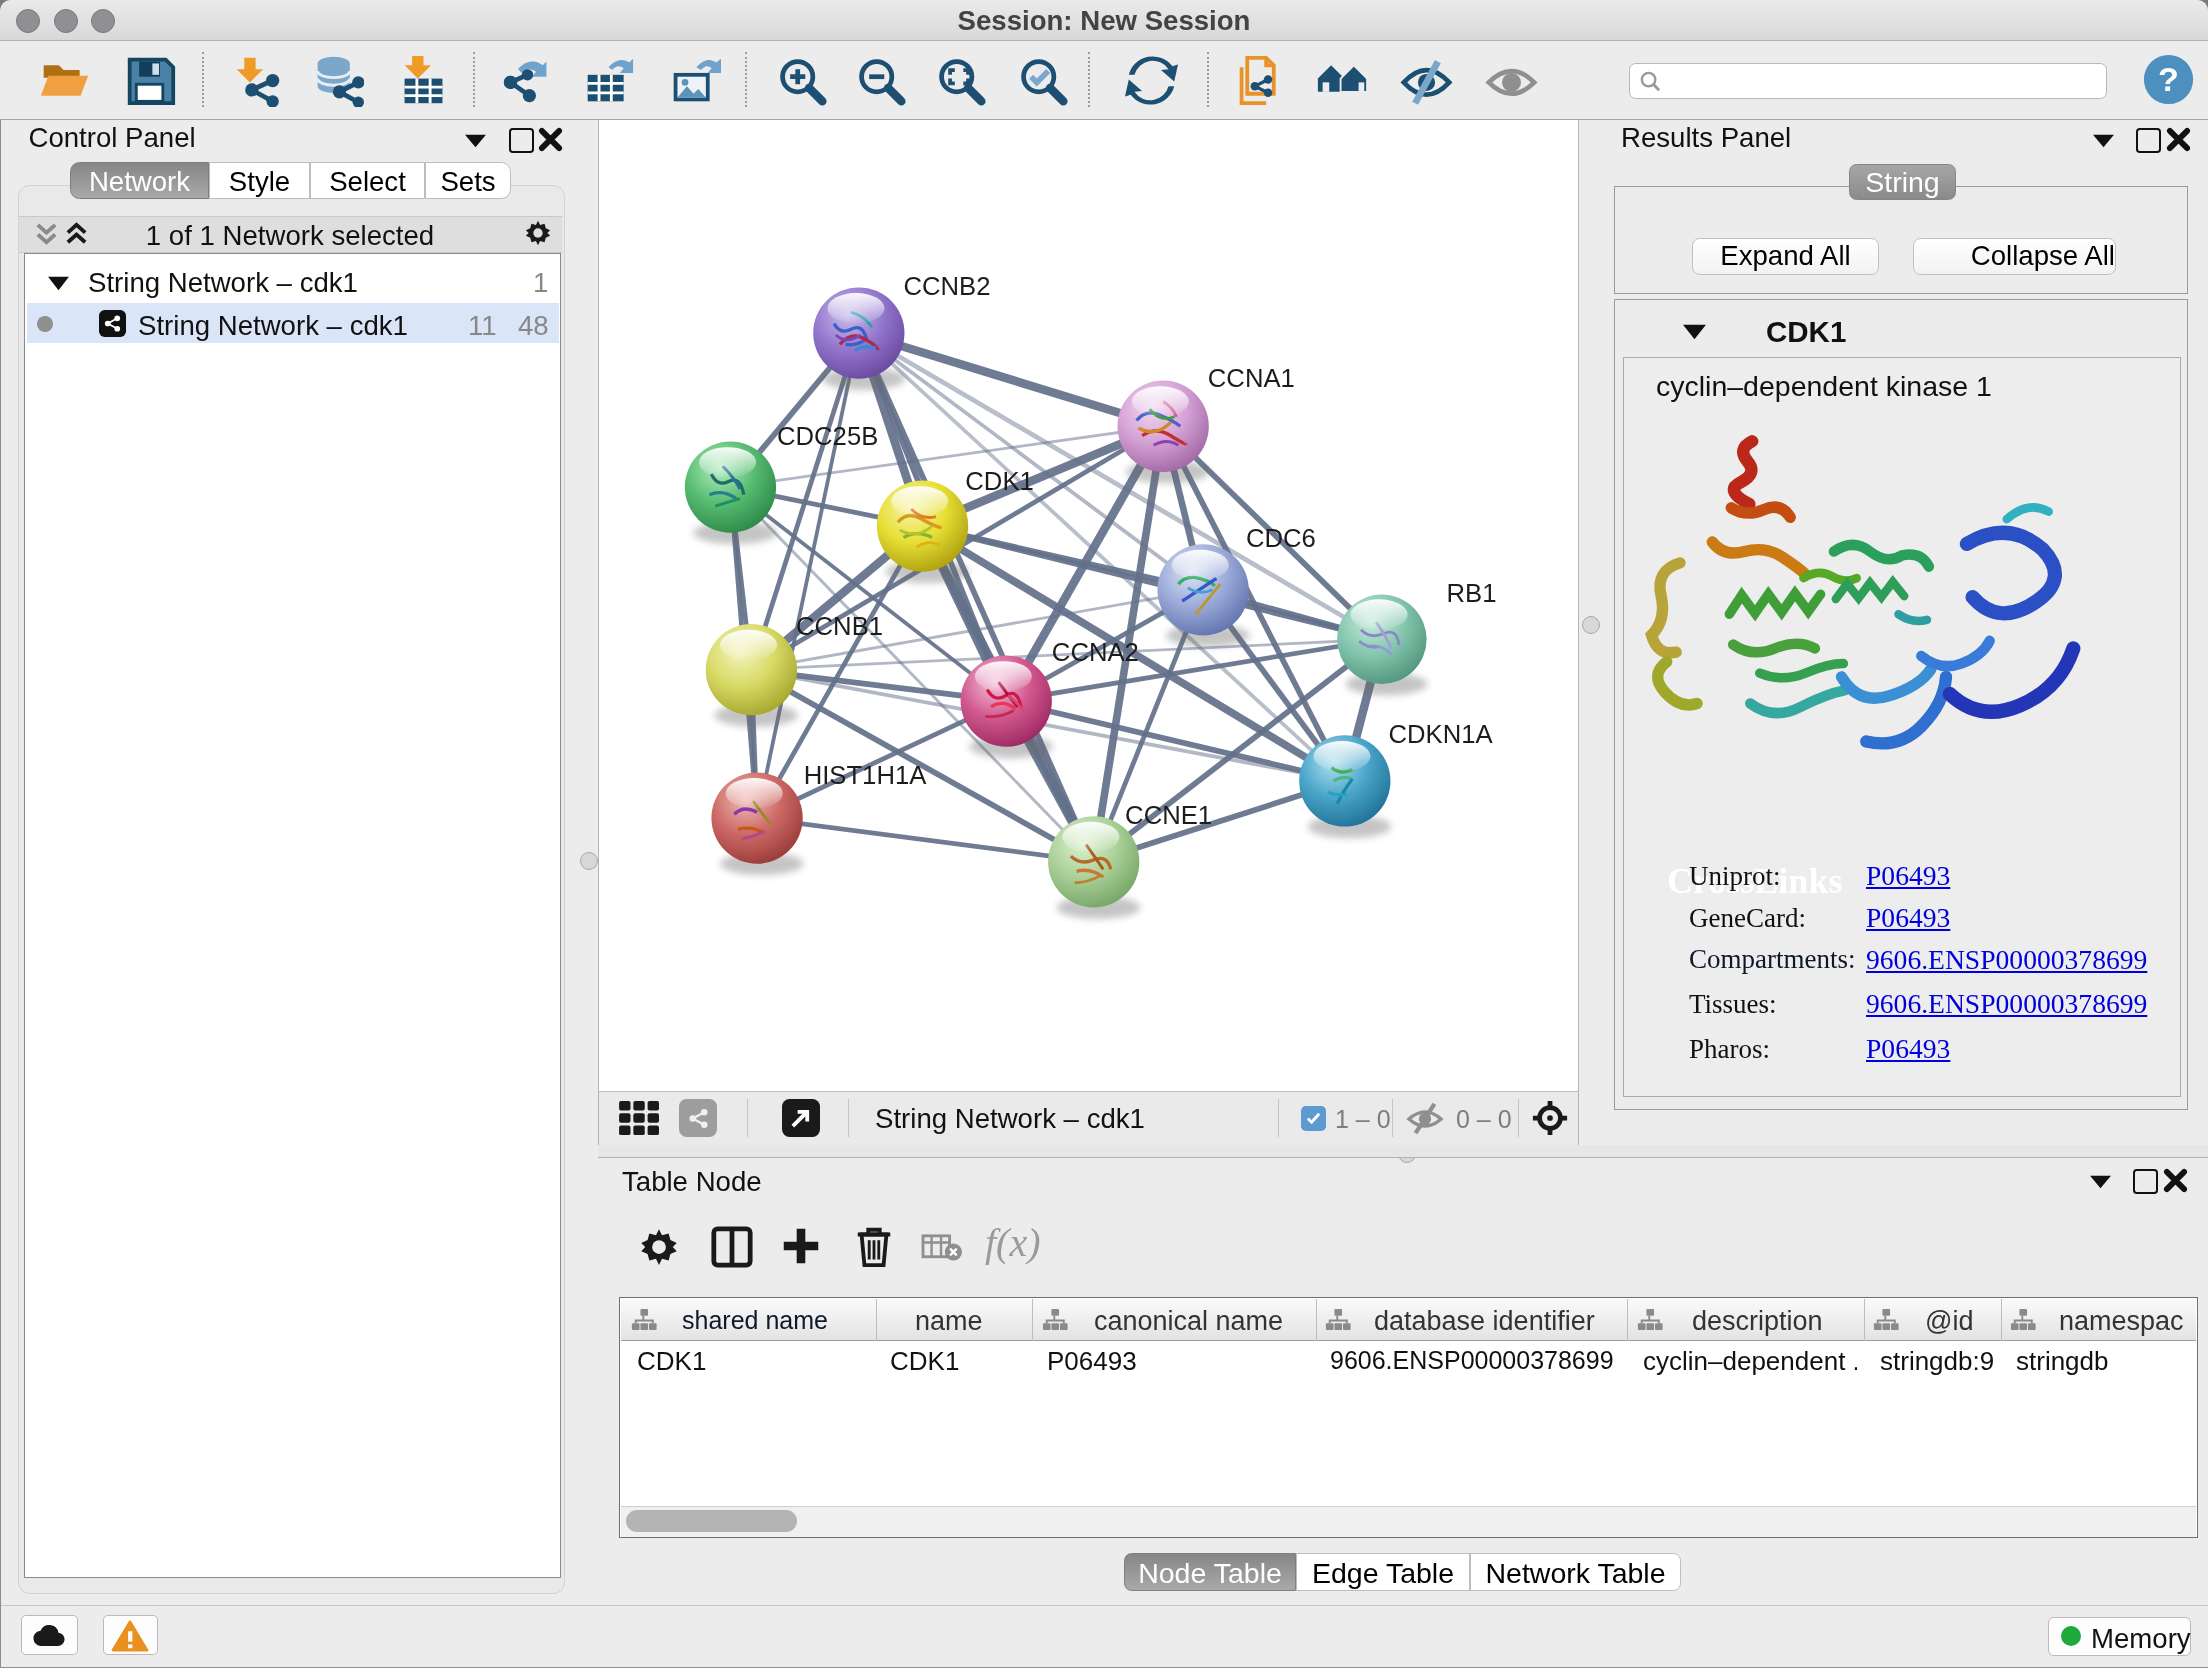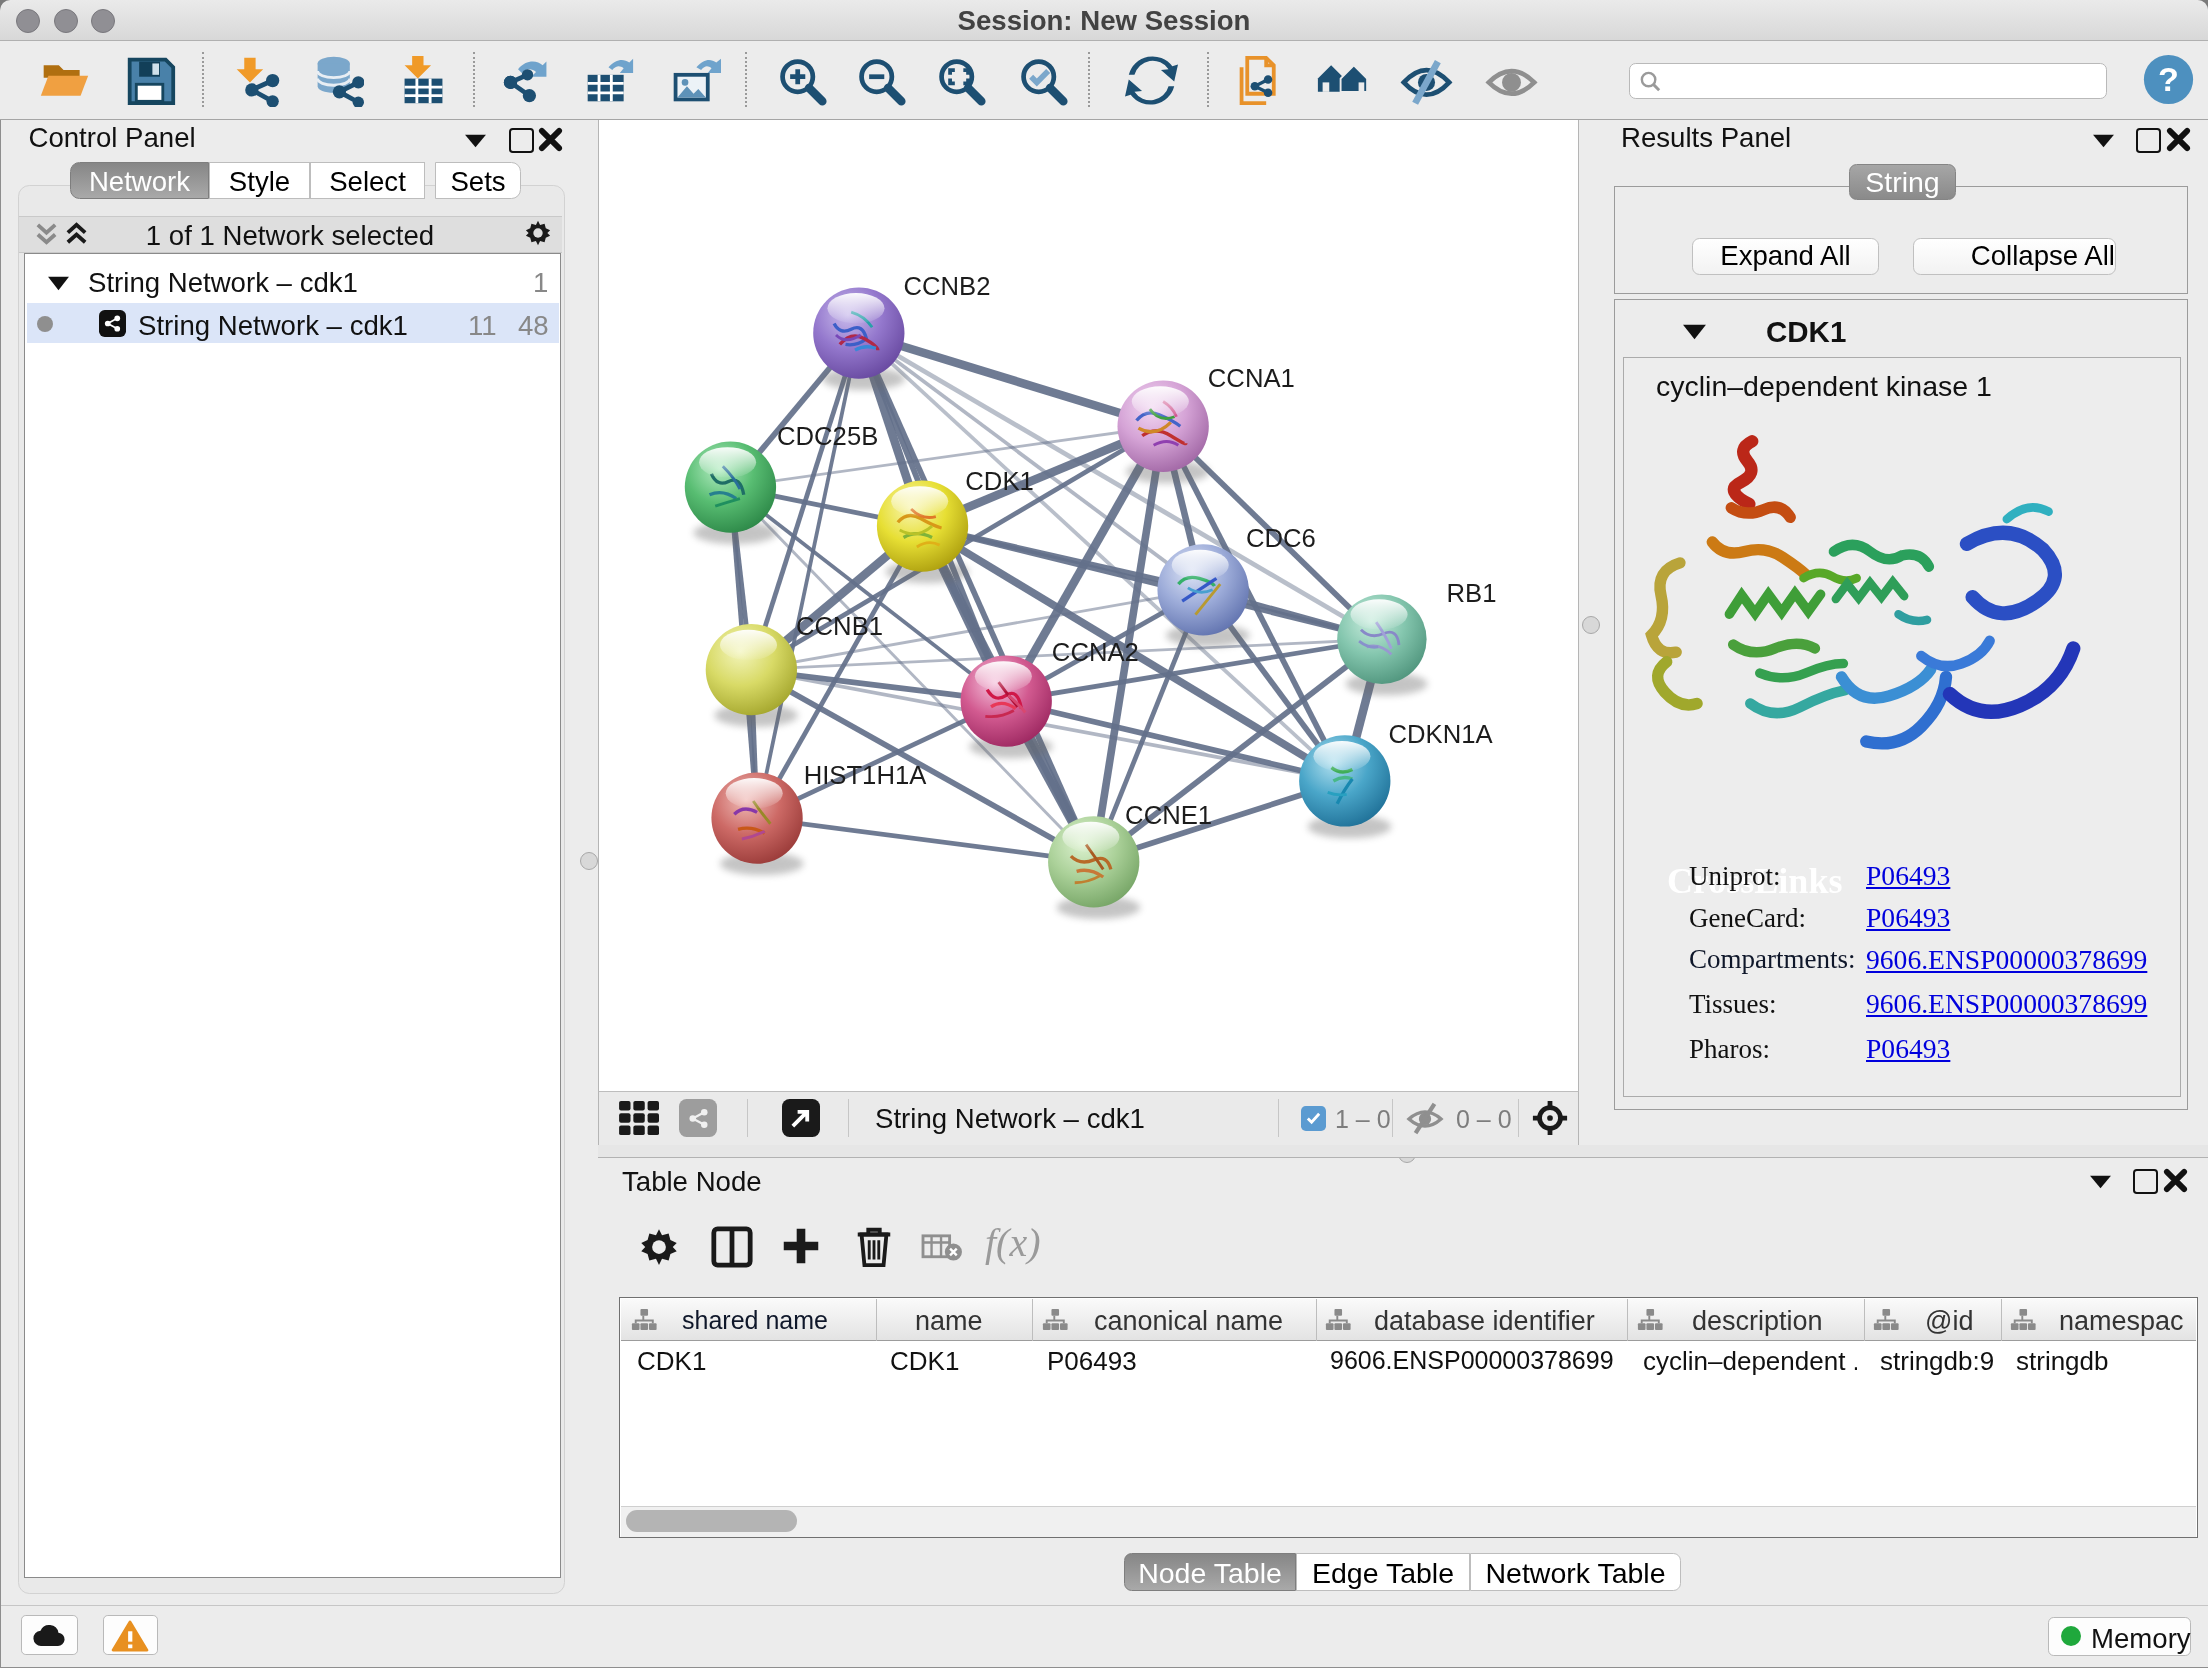--- a/index.html
+++ b/index.html
@@ -167,21 +167,21 @@
 <svg class="abs" style="left:463px;top:131px" width="25" height="19" viewBox="0 0 26 20">
     <path d="M2 4h22L13 17z" fill="#111"></path>
   </svg>
 <div class="abs" style="left:509px;top:128px;width:21px;height:21px;border:2.9px solid #111;border-radius:3.8px;"></div>
 <svg class="abs" style="left:538px;top:127px" width="25" height="25" viewBox="0 0 26 26">
     <path d="M4 4L22 22M22 4L4 22" stroke="#111" stroke-width="6" stroke-linecap="round"></path>
   </svg>
 <div class="tab tabsel" style="left:70px;top:162px;width:139px;height:37px;line-height:37px;border-radius:9.5px 0 0 9.5px;">Network</div>
 <div class="tab" style="left:209px;top:162px;width:101px;height:37px;line-height:37px;">Style</div>
 <div class="tab" style="left:310px;top:162px;width:115px;height:37px;line-height:37px;">Select</div>
-<div class="tab" style="left:425px;top:162px;width:86px;height:37px;line-height:37px;border-radius:0 9.5px 9.5px 0;margin-left:10px;">Sets</div>
+<div class="tab" style="left:425px;top:162px;width:86px;height:37px;line-height:37px;border-radius:0 9.5px 9.5px 0;">Sets</div>
 <div class="abs" style="left:18px;top:185px;width:545px;height:1407px;background:#e9e9e9;border:1px solid #d2d2d2;border-radius:11.4px;"></div>
 <div class="abs" style="left:19px;top:216px;width:543px;height:35px;background:#dedede;border-top:1px solid #c9c9c9;border-bottom:1px solid #c9c9c9;"></div>
 <svg class="abs" style="left:34px;top:222px" width="25" height="25" viewBox="0 0 26 26">
     <g fill="none" stroke="#8a8a8a" stroke-width="4">
       <path d="M4 3l9 8 9-8M4 13l9 8 9-8"></path>
     </g>
   </svg>
 <svg class="abs" style="left:64px;top:222px" width="25" height="25" viewBox="0 0 26 26">
     <g fill="none" stroke="#1a1a1a" stroke-width="4">
       <path d="M4 11l9-8 9 8M4 21l9-8 9 8"></path>

